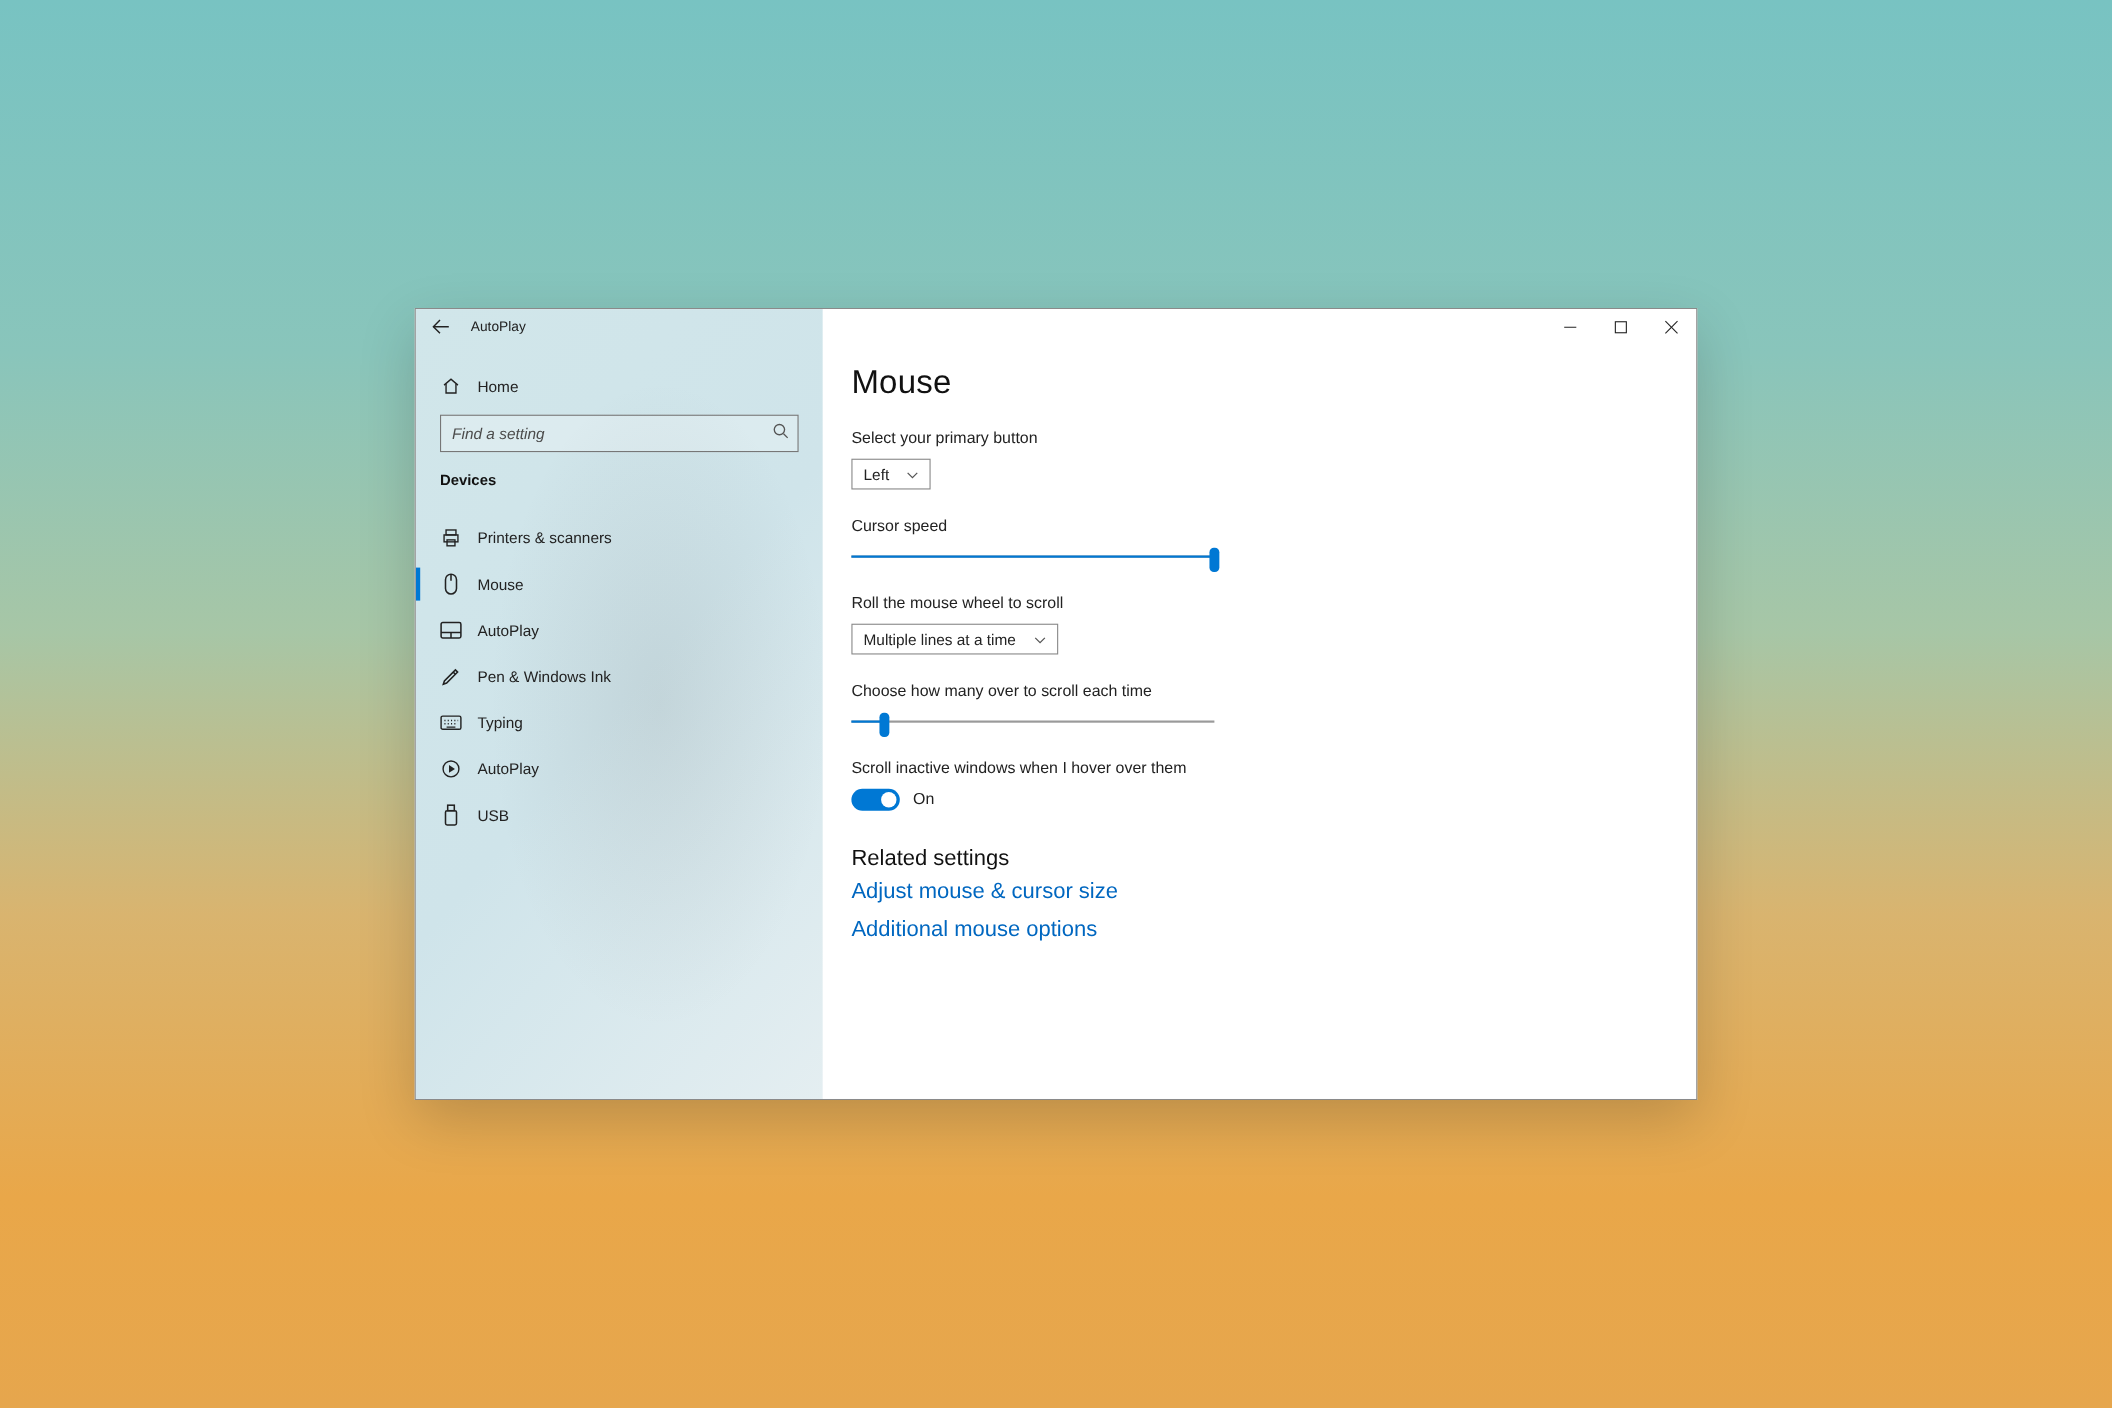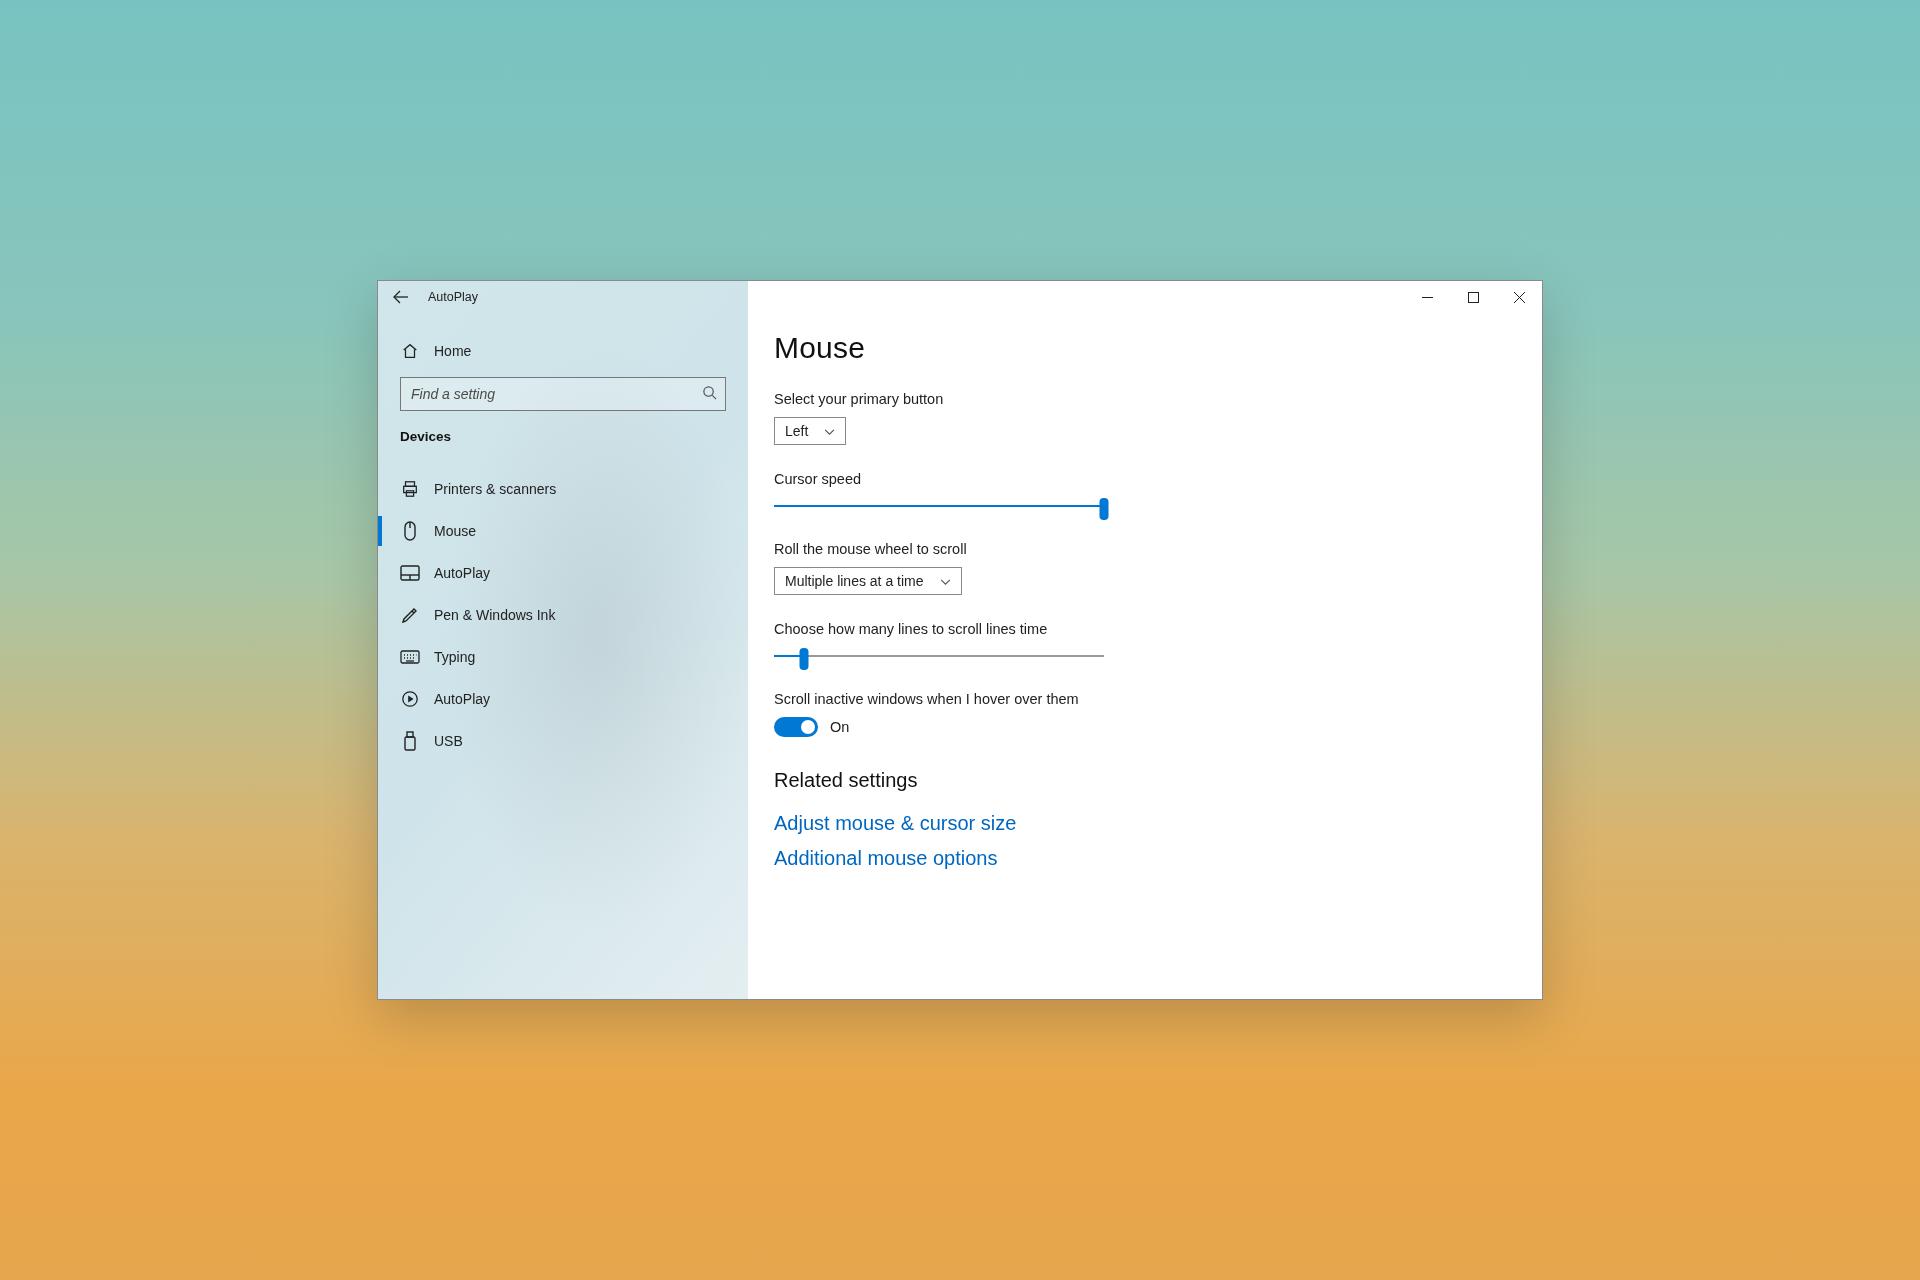--- a/index.html
+++ b/index.html
@@ -89,21 +89,21 @@
   .slider.full .fill{ right:0; }
   .slider.full .thumb{ left:100%; }
   .slider.low .fill{ width:9%; }
   .slider.low .thumb{ left:9%; }
 
   .toggle-row{ display:flex; align-items:center; gap:12px; margin-top:2px; }
   .toggle{ width:44px; height:20px; border-radius:20px; background:#0078d4; position:relative; }
   .toggle .knob{ position:absolute; right:3px; top:3px; width:14px; height:14px; border-radius:50%; background:#fff; }
   .toggle-text{ font-size:14.5px; color:#222; }
 
-  .related h2{ font-weight:400; font-size:20px; color:#111; margin: 16px 0 20px; }
+  .related h2{ font-weight:400; font-size:20px; color:#111; margin: 16px 0 7px; }
   .link{ color:#0067c0; font-size:20px; margin-bottom:12px; cursor:pointer; }
 
   
   svg{ overflow:visible; }
 </style>
 </head>
 <body>
 
 <div class="window">
 
@@ -274,21 +274,21 @@
           <span class="cv">Multiple lines at a time</span>
           <span class="chev">
             <svg width="11" height="7" viewBox="0 0 12 8" fill="none" stroke="#555" stroke-width="1.3">
                 <path d="M1 1 L6 6 L11 1"></path>
               </svg>
           </span>
         </div>
       </div>
 
       <div class="setting-block">
-        <div class="setting-label">Choose how many lines to scroll lines time</div>
+        <div class="setting-label">Choose how many over to scroll each time</div>
         <div class="slider low">
           <div class="track"></div>
           <div class="fill"></div>
           <div class="thumb"></div>
         </div>
       </div>
 
       <div class="setting-block" style="margin-bottom:32px;">
         <div class="setting-label">Scroll inactive windows when I hover over them</div>
         <div class="toggle-row">

